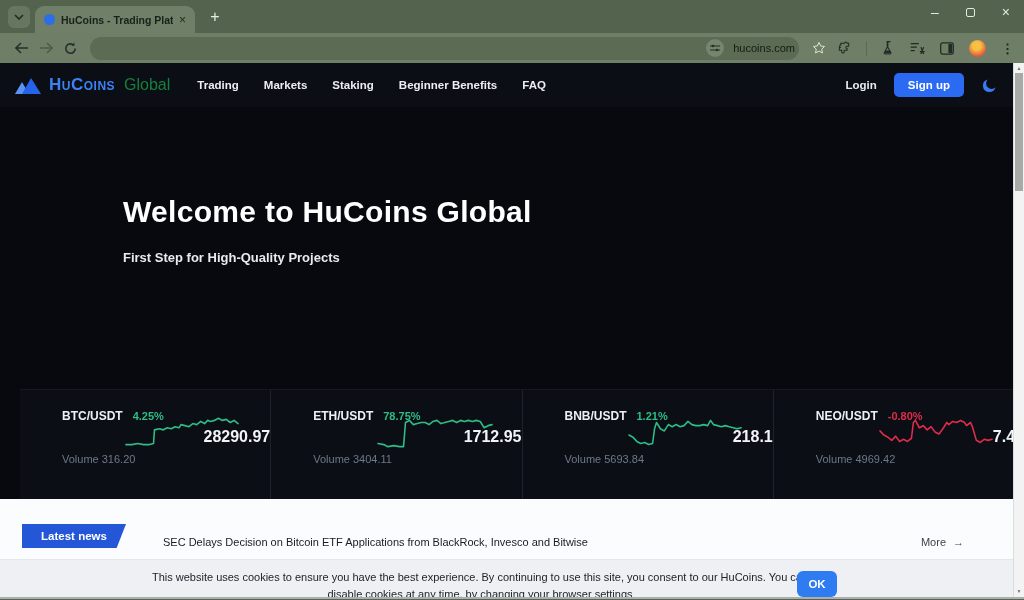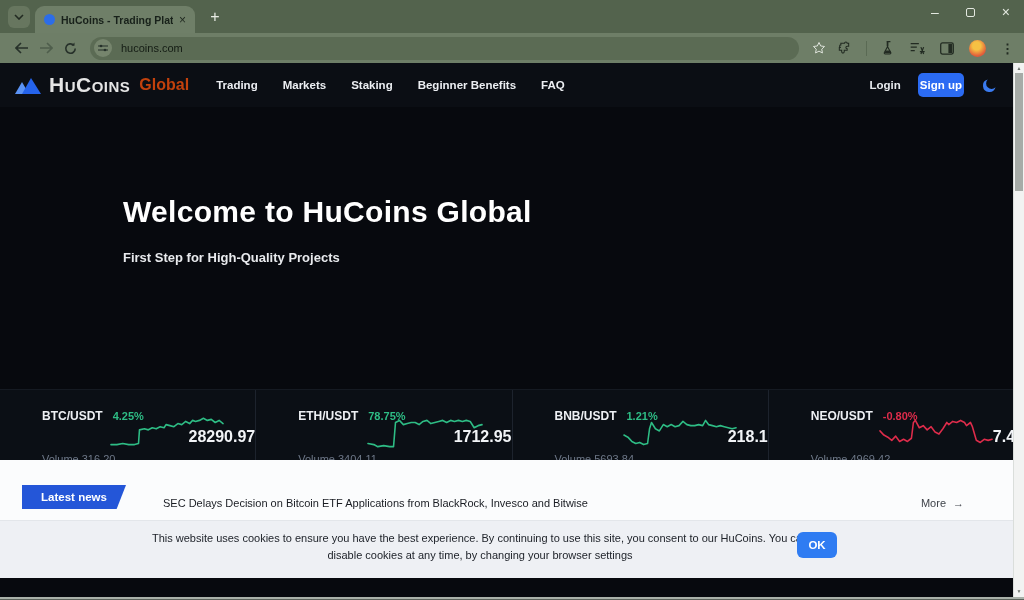--- a/index.html
+++ b/index.html
@@ -17,46 +17,46 @@
   .tab-close { font-size: 12px; color: #222b22; line-height: 1; }
   .newtab { width: 24px; height: 24px; margin: 0 0 4px 8px; color: #e8ebe4; font-size: 16px; display: flex; align-items: center; justify-content: center; }
   .wincontrols { position: absolute; right: 14px; top: 5px; display: flex; gap: 27px; align-items: center; color: #e3e8e0; }
   .win-min { font-size: 14px; line-height: 1; }
   .win-max { width: 9px; height: 9px; border: 1.3px solid #e3e8e0; border-radius: 2px; }
   .win-close { font-size: 14px; line-height: 1; }
 
   
   .toolbar { height: 30px; background: #6e7e67; display: flex; align-items: center; padding: 0 10px; }
   .nav-btn { width: 24px; height: 24px; display: flex; align-items: center; justify-content: center; flex: none; }
-  .addressbar { flex: 1; height: 23px; background: #5b6b54; border-radius: 12px; display: flex; align-items: center; padding: 0 4px; gap: 9px; margin: 0 8px; }
+  .addressbar { flex: 1; height: 23px; background: #5b6b54; border-radius: 12px; display: flex; align-items: center; padding: 0 4px; gap: 9px; margin: 0 8px; justify-content: flex-end; }
   .tune-circle { width: 18px; height: 18px; border-radius: 50%; background: #76856d; display: flex; align-items: center; justify-content: center; flex: none; }
   .url { font-size: 11px; color: #141c14; }
   .tool-icons { display: flex; align-items: center; gap: 15px; margin-left: 6px; }
   .tool-sep { width: 1px; height: 15px; background: #5a6a54; }
   .avatar { width: 17px; height: 17px; border-radius: 50%; background: radial-gradient(circle at 45% 35%, #f6c144 28%, #e25a3a 70%); }
   .menu-dots { font-size: 13px; color: #222b22; font-weight: bold; }
 
   
   .page { position: relative; height: 534px; background: #07090e; overflow: hidden; }
 
   .site-header { height: 44px; background: #0b0e14; display: flex; align-items: center; padding: 0 26px 0 14px; }
   .logo { display: flex; align-items: center; gap: 7px; }
-  .logo-name { color: #e5e5e5; font-weight: bold; font-size: 21px; letter-spacing: 0.5px; font-variant: small-caps; }
-  .logo-suffix { color: #c2410c; font-size: 16px; font-weight: bold; margin-left: 2px; }
+  .logo-name { color: #3b82f6; font-weight: bold; font-size: 17px; letter-spacing: 0.5px; font-variant: small-caps; }
+  .logo-suffix { color: #15803d; font-size: 16px; font-weight: normal; margin-left: 2px; }
   .site-nav { display: flex; gap: 25px; margin-left: 27px; }
   .nav-item { font-size: 11.5px; font-weight: bold; color: #eceef2; }
   .auth { margin-left: auto; display: flex; align-items: center; gap: 17px; }
   .login { font-size: 11.5px; color: #e7eaee; font-weight: bold; }
-  .signup { background: #2b6bf3; color: #ffffff; font-size: 11.5px; font-weight: bold; border: none; border-radius: 5px; padding: 6px 2px; font-family: inherit; }
+  .signup { background: #2b6bf3; color: #ffffff; font-size: 11.5px; font-weight: bold; border: none; border-radius: 5px; padding: 6px 14px; font-family: inherit; }
 
   .hero { height: 282px; padding: 88px 0 0 123px; background: #07090e; }
   .hero h1 { font-size: 30px; font-weight: bold; color: #ffffff; letter-spacing: 0.3px; }
   .hero p { margin-top: 21px; font-size: 13px; font-weight: bold; color: #e8eaed; }
 
-  .tickers { height: 71px; display: flex; background: #0b0f15; border-top: 1px solid #151a22; }
+  .tickers { height: 110px; display: flex; background: #0b0f15; border-top: 1px solid #151a22; margin-left: 20px; }
   .ticker-card { flex: 1; position: relative; padding: 19px 0 0 42px; border-left: 1px solid #1d232d; }
   .ticker-card:first-child { border-left: none; }
   .pair-row { display: flex; gap: 10px; align-items: baseline; }
   .pair { font-size: 12px; font-weight: bold; color: #eef0f4; }
   .change { font-size: 11px; font-weight: bold; }
   .price { font-size: 16px; font-weight: bold; color: #f2f4f7; margin-top: 5px; text-align: right; }
   .volume { font-size: 11px; color: #6e7888; margin-top: 7px; }
   .spark { position: absolute; right: 28px; top: 22px; width: 118px; height: 42px; }
   .spark polyline { fill: none; stroke-width: 1.6; stroke-linejoin: round; stroke-linecap: round; }
 

